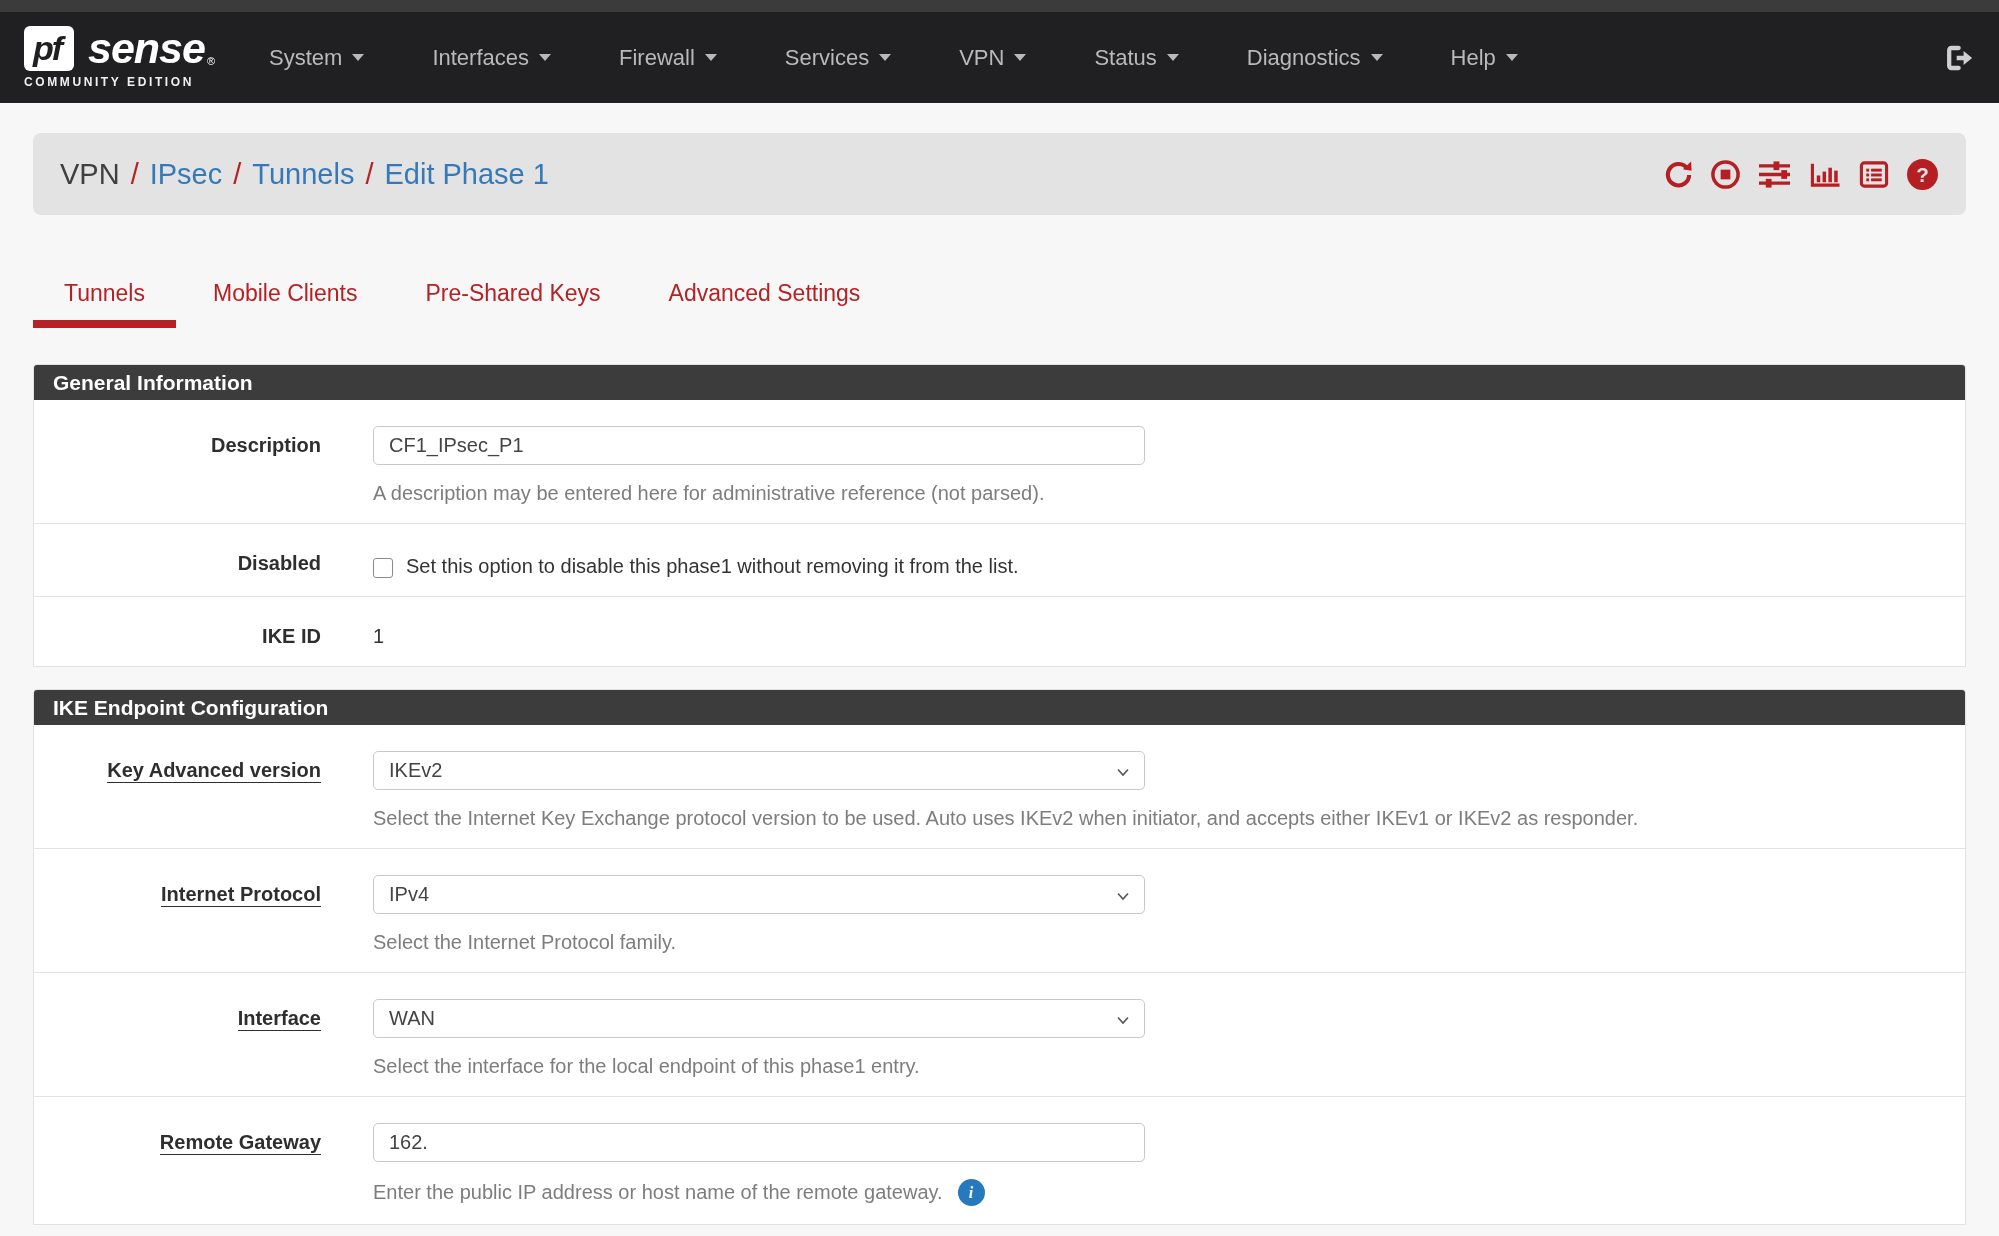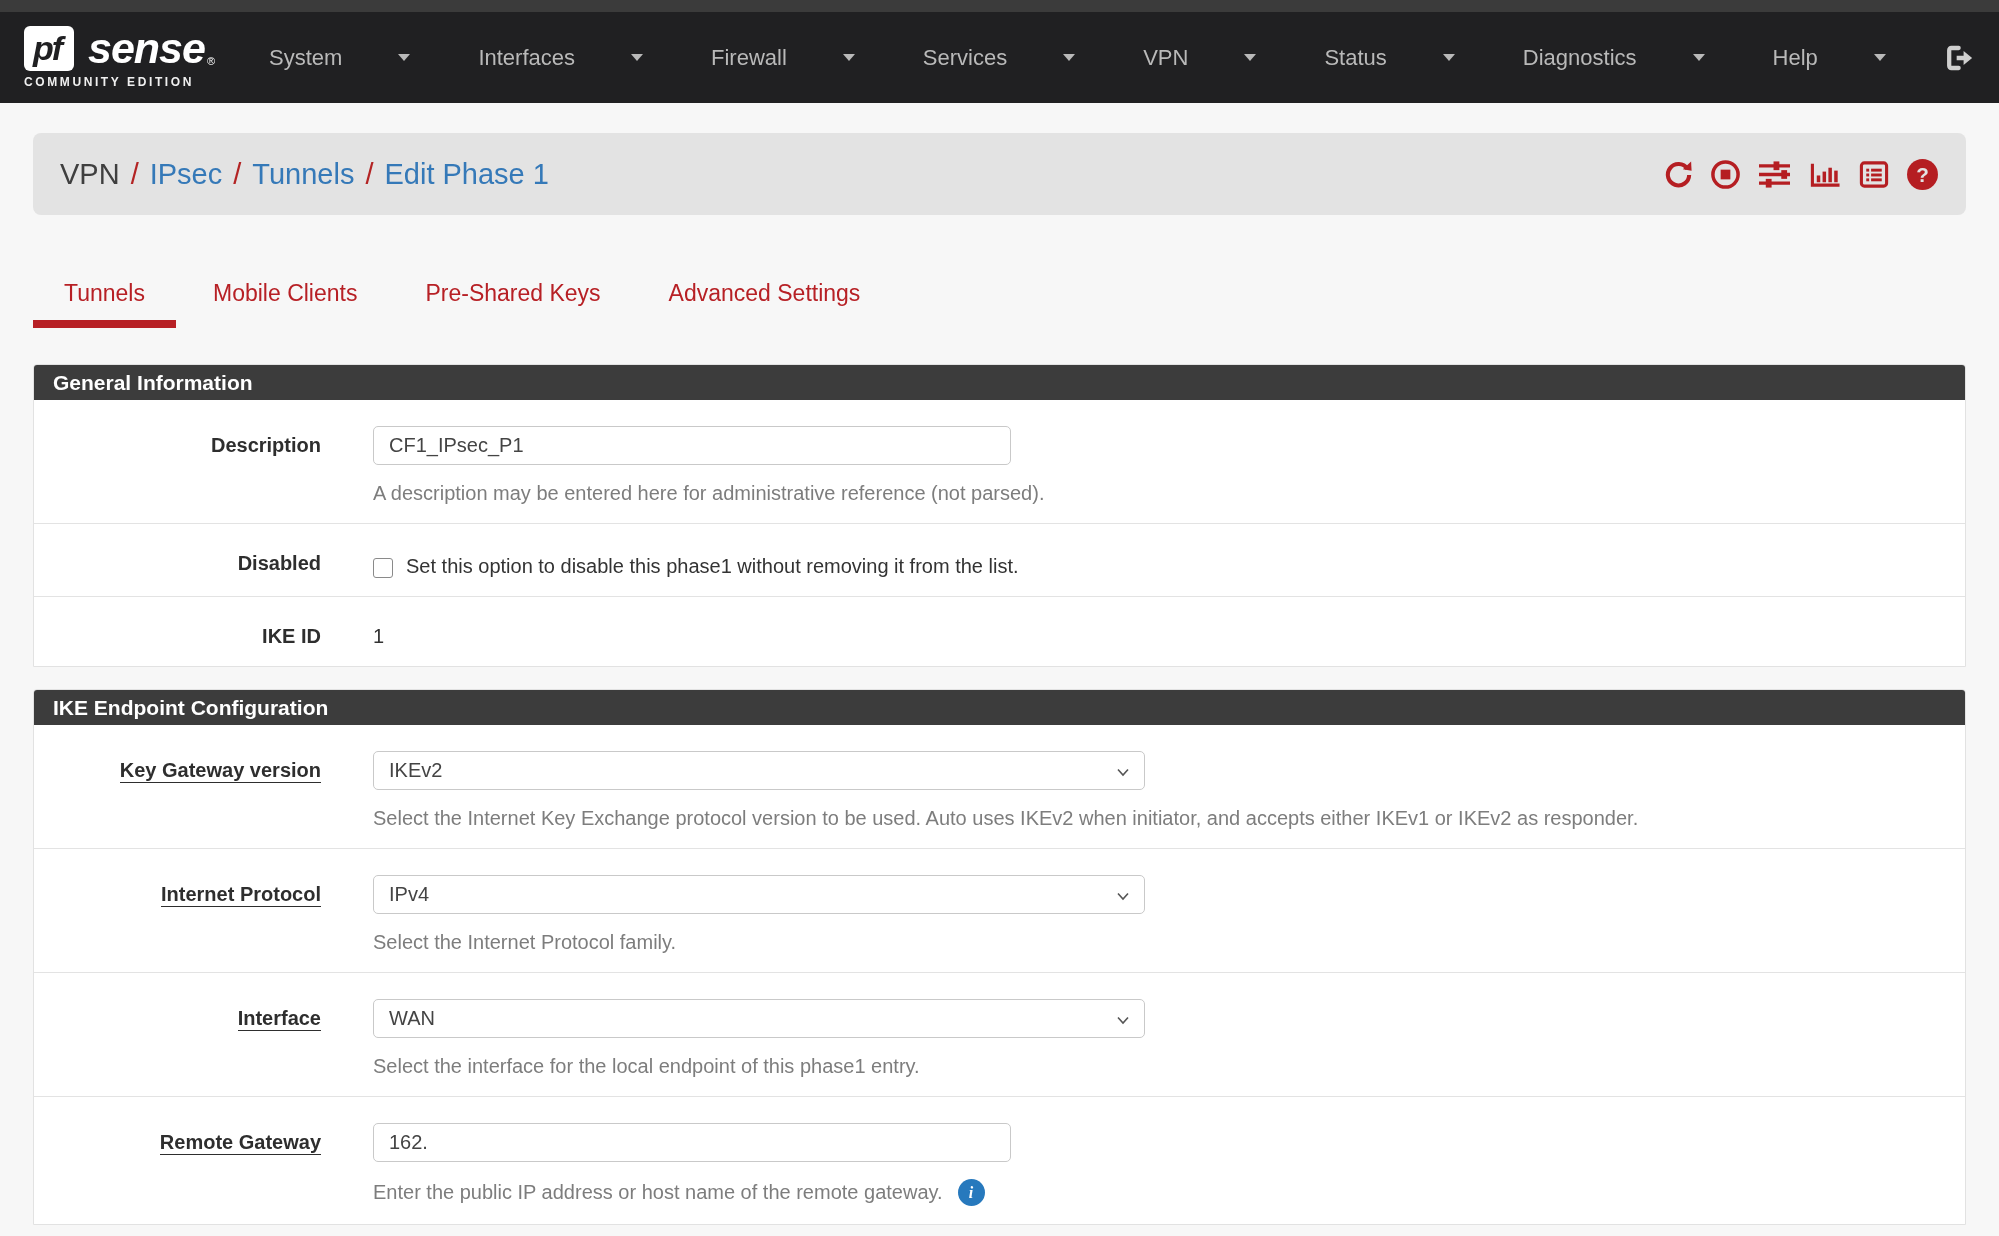--- a/index.html
+++ b/index.html
@@ -29,21 +29,21 @@
     letter-spacing:-1px; margin-left:14px; line-height:1;
   }
   .logo-reg { color:#fff; font-size:11px; align-self:flex-end; margin:0 0 4px 2px; }
   .logo-sub {
     color:#f0f0f0; font-size:12px; font-weight:bold;
     letter-spacing:2.6px; margin-top:4px;
   }
   .nav-menu { display:flex; list-style:none; gap:68px; align-items:center; }
   .nav-item {
     color:#b9b9b9; font-size:22px; cursor:pointer;
-    display:flex; align-items:center; white-space:nowrap;gap:46px;
+    display:flex; align-items:center; white-space:nowrap;
   }
   .caret {
     display:inline-block; margin-left:10px;
     width:0; height:0; border-left:6px solid transparent;
     border-right:6px solid transparent; border-top:7px solid #b9b9b9;
   }
   .nav-right { margin-left:auto; display:flex; align-items:center; }
   .signout { color:#cfcfcf; cursor:pointer; display:flex; }
 
   
@@ -86,21 +86,21 @@
   .form-row { display:flex; padding:26px 0 18px 0; }
   .form-row + .form-row { border-top:1px solid #e3e3e3; }
   .label-col {
     width:287px; flex:0 0 287px; text-align:right;
     font-weight:bold; font-size:20px; color:#2e2e2e; padding-top:8px;
   }
   .label-col.plain { padding-top:2px; }
   .ulabel { border-bottom:1.5px solid #2e2e2e; padding-bottom:1px; }
   .content-col { margin-left:52px; flex:1; }
   .text-input {
-    width:638px; height:39px; border:1px solid #c9c9c9; border-radius:5px;
+    width:772px; height:39px; border:1px solid #c9c9c9; border-radius:5px;
     font-family:"Liberation Sans",sans-serif; font-size:20px; color:#444;
     padding:0 15px; background:#fff; outline:none;
   }
   .select {
     width:772px; height:39px; border:1px solid #c9c9c9; border-radius:5px;
     font-size:20px; color:#444; background:#fff;
     display:flex; align-items:center; padding:6px 15px;
     position:relative; cursor:pointer;
   }
   .select .chev { position:absolute; right:13px; top:12px; color:#555; display:flex; }
@@ -272,21 +272,21 @@
       <div class="content-col">
         <div class="static-value">1</div>
       </div>
     </div>
   </section>
 
   <section class="panel">
     <div class="panel-heading">IKE Endpoint Configuration</div>
 
     <div class="form-row">
-      <div class="label-col"><span class="ulabel">Key Gateway version</span></div>
+      <div class="label-col"><span class="ulabel">Key Advanced version</span></div>
       <div class="content-col">
         <div class="select">
           <span>IKEv2</span>
           <span class="chev">
             <svg width="16" height="16" viewBox="0 0 16 16">
                 <path d="M3 5.5 L8 11 L13 5.5" fill="none" stroke="currentColor" stroke-width="1.6"></path>
               </svg>
           </span>
         </div>
         <div class="help-text">Select the Internet Key Exchange protocol version to be used. Auto uses IKEv2 when initiator, and accepts either IKEv1 or IKEv2 as responder.</div>

